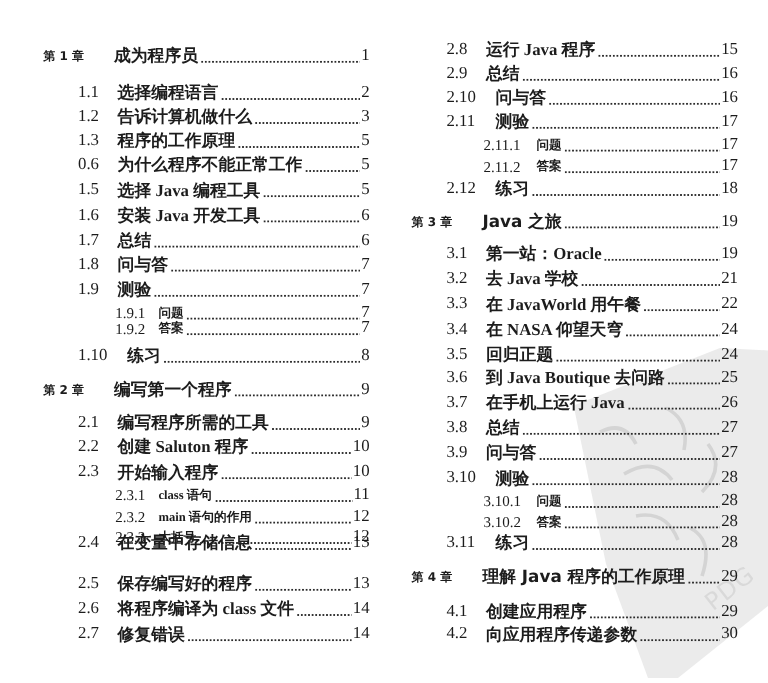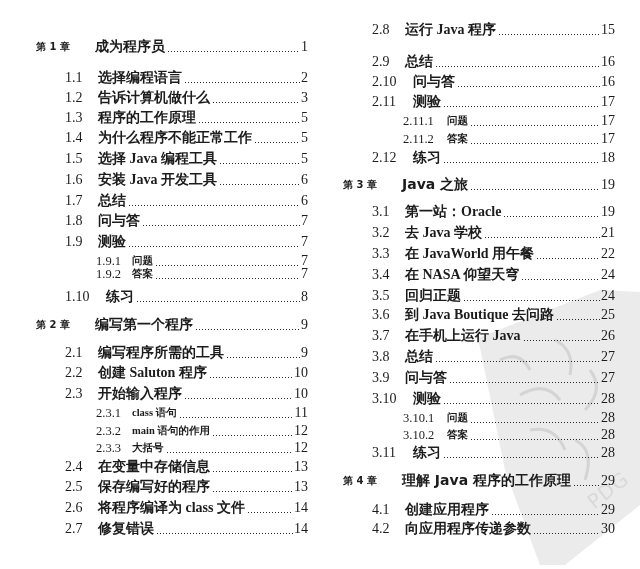--- a/index.html
+++ b/index.html
@@ -70,21 +70,21 @@
     <span class="leader"></span>
     <span class="page">3</span>
   </div>
   <div class="row sec" style="top:108px">
     <span class="num">1.3</span>
     <span class="title">程序的工作原理</span>
     <span class="leader"></span>
     <span class="page">5</span>
   </div>
   <div class="row sec" style="top:128px">
-    <span class="num">1.4</span>
+    <span class="num">0.6</span>
     <span class="title">为什么程序不能正常工作</span>
     <span class="leader"></span>
     <span class="page">5</span>
   </div>
   <div class="row sec" style="top:149px">
     <span class="num">1.5</span>
     <span class="title">选择 Java 编程工具</span>
     <span class="leader"></span>
     <span class="page">5</span>
   </div>
@@ -165,21 +165,21 @@
     <span class="title">main 语句的作用</span>
     <span class="leader"></span>
     <span class="page">12</span>
   </div>
   <div class="row sub" style="top:438px">
     <span class="num">2.3.3</span>
     <span class="title">大括号</span>
     <span class="leader"></span>
     <span class="page">12</span>
   </div>
-  <div class="row sec" style="top:457px">
+  <div class="row sec" style="top:443px">
     <span class="num">2.4</span>
     <span class="title">在变量中存储信息</span>
     <span class="leader"></span>
     <span class="page">13</span>
   </div>
   <div class="row sec" style="top:477px">
     <span class="num">2.5</span>
     <span class="title">保存编写好的程序</span>
     <span class="leader"></span>
     <span class="page">13</span>
@@ -192,21 +192,21 @@
   </div>
   <div class="row sec" style="top:519px">
     <span class="num">2.7</span>
     <span class="title">修复错误</span>
     <span class="leader"></span>
     <span class="page">14</span>
   </div>
 </div>
 
 <div class="col right">
-  <div class="row sec" style="top:20px">
+  <div class="row sec" style="top:32px">
     <span class="num">2.8</span>
     <span class="title">运行 Java 程序</span>
     <span class="leader"></span>
     <span class="page">15</span>
   </div>
   <div class="row sec" style="top:52px">
     <span class="num">2.9</span>
     <span class="title">总结</span>
     <span class="leader"></span>
     <span class="page">16</span>

